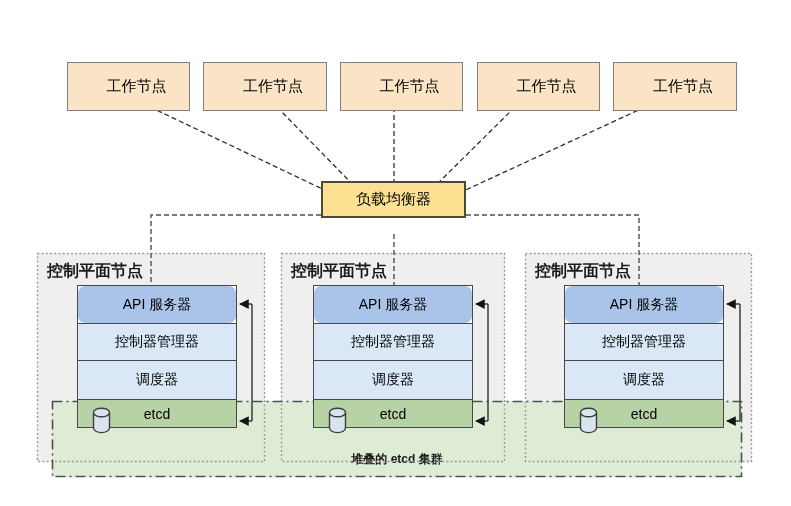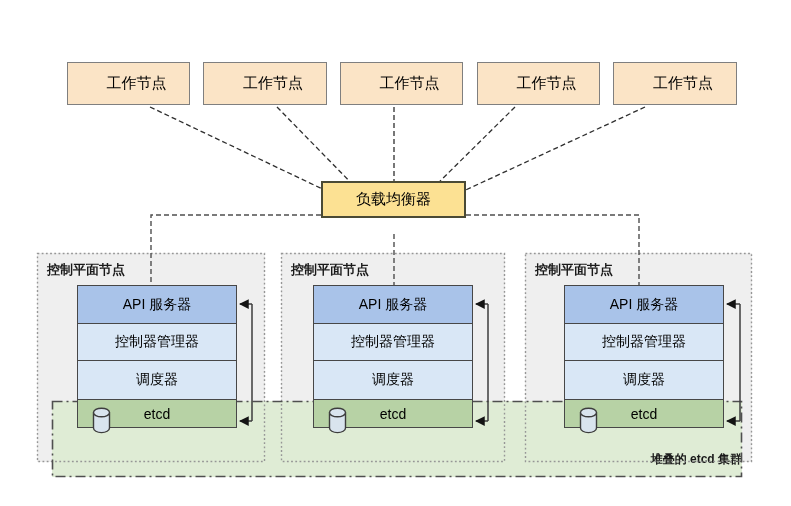--- a/index.html
+++ b/index.html
@@ -1,52 +1,52 @@
 <!DOCTYPE html>
 <html style="--worker-fill: #FBE4C6; --worker-border: #7f7f7f; --lb-fill: #FCE193; --lb-border: #4a4a35; --api-fill: #A9C3E9; --row-fill: #D9E7F6; --etcd-fill: #B7D2A5; --band-fill: #DFECD5; --panel-fill: #EFEFEF; --box-border: #474747;"><head>
 <meta charset="utf-8">
 <style>
   html,body{margin:0;padding:0;background:#fff;}
   body{font-family:"Liberation Sans","DejaVu Sans",sans-serif;}
   #canvas{position:relative;width:791px;height:506px;background:#fff;overflow:hidden;}
 
   .title{position:absolute;left:34px;top:17px;font-size:17px;font-weight:600;color:#111;letter-spacing:.2px;z-index:5;}
 
-  .worker{position:absolute;top:62px;height:43px;box-sizing:border-box;
+  .worker{position:absolute;top:62px;height:49px;box-sizing:border-box;
     background:var(--worker-fill);border:1.5px solid var(--worker-border);
     display:flex;align-items:center;justify-content:center;font-size:15px;color:#000;z-index:4;padding-left:16px;}
   .w1{left:67px;width:123px;}
   .w2{left:203px;width:124px;}
   .w3{left:340px;width:123px;}
   .w4{left:477px;width:123px;}
   .w5{left:613px;width:124px;}
 
   .lb{position:absolute;left:321px;top:181px;width:145px;height:37px;box-sizing:border-box;
     background:var(--lb-fill);border:2px solid var(--lb-border);
     display:flex;align-items:center;justify-content:center;font-size:15px;color:#000;z-index:4;}
 
   .panel{position:absolute;top:253px;height:209px;background:var(--panel-fill);z-index:1;}
   .p1{left:37px;width:228px;}
   .p2{left:281px;width:224px;}
   .p3{left:525px;width:227px;}
-  .panel-label{position:absolute;left:10px;top:8px;font-size:13px;font-weight:600;color:#1a1a1a;}
+  .panel-label{position:absolute;left:10px;top:8px;font-size:16px;font-weight:600;color:#1a1a1a;}
 
   .band{position:absolute;left:52px;top:401px;width:690px;height:76px;background:var(--band-fill);z-index:2;}
-  .band-label{position:absolute;left:0;right:0;bottom:9px;text-align:right;
+  .band-label{position:absolute;left:0;right:0;bottom:9px;text-align:center;
     font-size:12px;font-weight:600;color:#1a1a1a;}
 
   svg.overlay{position:absolute;left:0;top:0;z-index:3;}
 
   .stack{position:absolute;top:285px;width:160px;box-sizing:border-box;
     border:1.5px solid var(--box-border);z-index:4;background:#fff;}
   .s1{left:77px;} .s2{left:313px;} .s3{left:564px;}
   .row{box-sizing:border-box;display:flex;align-items:center;justify-content:center;
     font-size:14px;color:#000;border-top:1px solid var(--box-border);position:relative;}
   .row:first-child{border-top:none;}
-  .row.api{height:37px;background:var(--api-fill);}
+  .row.api{height:37px;background:var(--api-fill);border-radius:7px;}
   .row.cm {height:37px;background:var(--row-fill);}
   .row.sch{height:39px;background:var(--row-fill);}
   .row.etcd{height:28px;background:var(--etcd-fill);}
   .db-icon{position:absolute;left:13px;top:7px;}
 </style>
 </head>
 <body>
 
 <div id="canvas">
 

